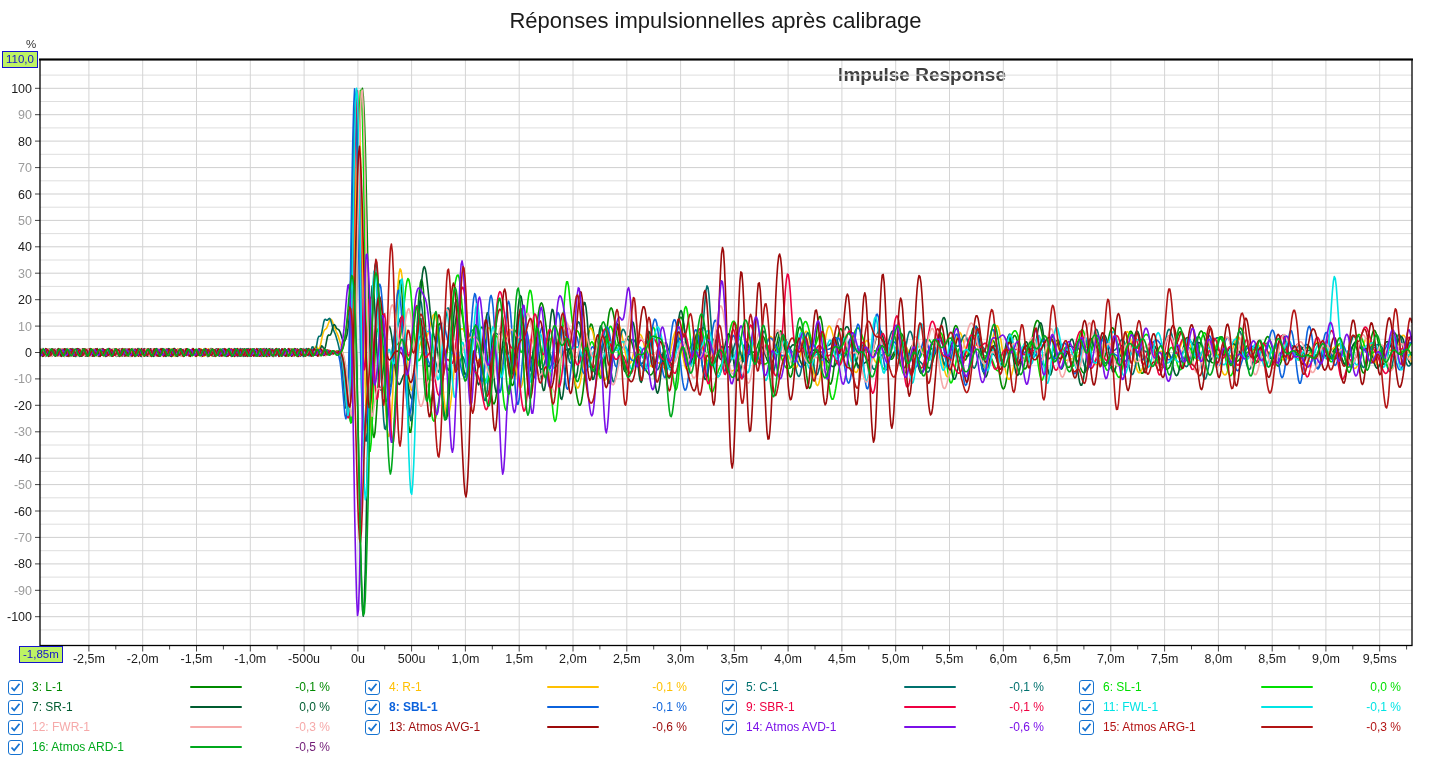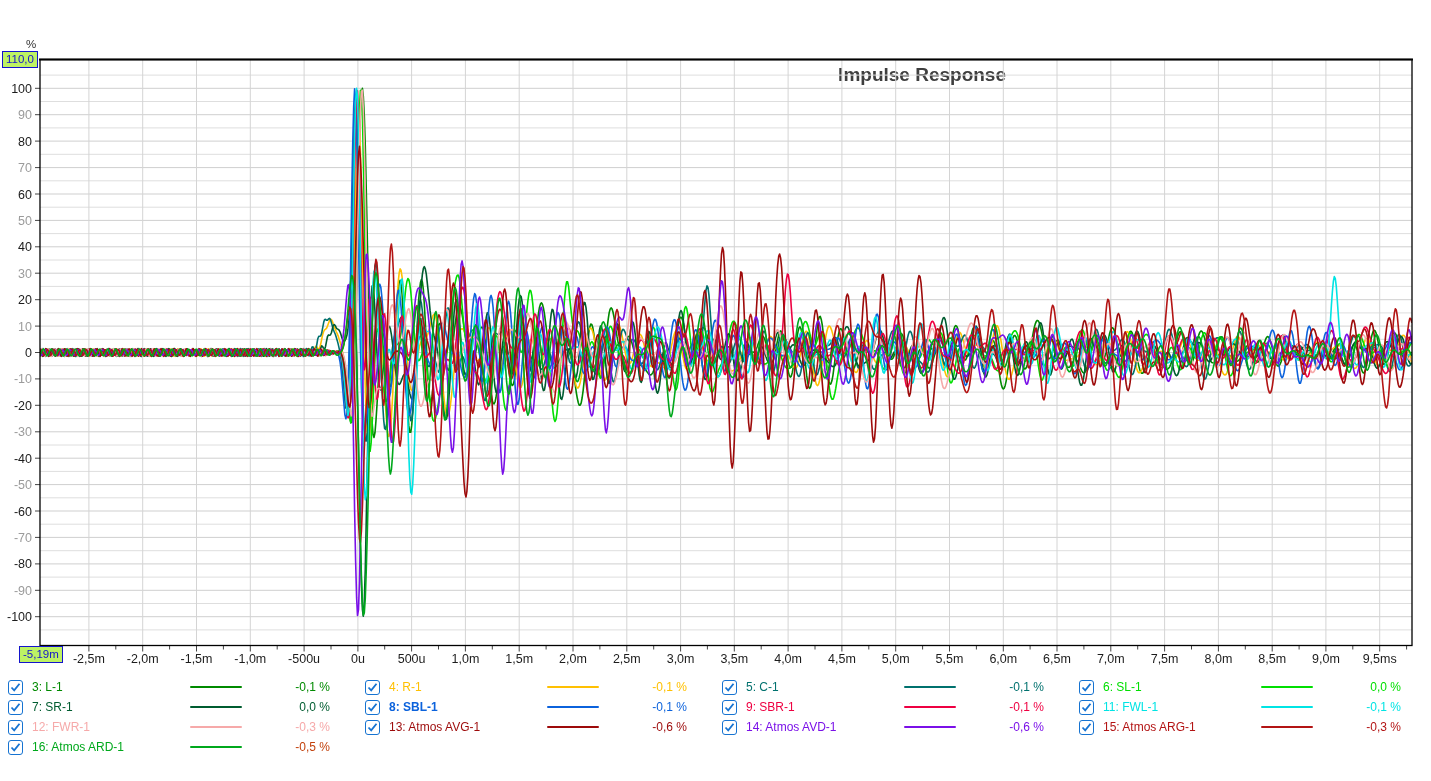--- a/index.html
+++ b/index.html
@@ -23,24 +23,25 @@
       display:flex;align-items:center;justify-content:center;cursor:pointer;}
   .cb svg{display:block;}
   .ll{white-space:nowrap;cursor:pointer;}
   .sw{height:2px;width:52px;border-radius:1px;}
   .lp{text-align:right;padding-right:27px;white-space:nowrap;}
 </style>
 </head>
 <body>
 
 <div class="stage">
+  <div class="main-title">Réponses impulsionnelles après calibrage</div>
   <div class="plot-title">Impulse Response</div>
   <div class="y-unit">%</div>
   <div class="axis-box" id="ybox">110,0</div>
-  <div class="axis-box" id="xbox">-5,19m</div>
+  <div class="axis-box" id="xbox">-1,85m</div>
   <svg id="chart-svg" width="1431" height="781">
       <g>
         <line x1="40" x2="1412" y1="629.9" y2="629.9" stroke="#dedede" stroke-width="1"></line>
         <line x1="40" x2="1412" y1="616.7" y2="616.7" stroke="#cfcfcf" stroke-width="1"></line>
         <line x1="40" x2="1412" y1="603.5" y2="603.5" stroke="#dedede" stroke-width="1"></line>
         <line x1="40" x2="1412" y1="590.3" y2="590.3" stroke="#cfcfcf" stroke-width="1"></line>
         <line x1="40" x2="1412" y1="577.1" y2="577.1" stroke="#dedede" stroke-width="1"></line>
         <line x1="40" x2="1412" y1="563.9" y2="563.9" stroke="#cfcfcf" stroke-width="1"></line>
         <line x1="40" x2="1412" y1="550.7" y2="550.7" stroke="#dedede" stroke-width="1"></line>
         <line x1="40" x2="1412" y1="537.4" y2="537.4" stroke="#cfcfcf" stroke-width="1"></line>
@@ -374,16 +375,16 @@
         <span class="lp" style="color: rgb(179, 20, 20);">-0,3 %</span>
       </div>
       <div class="li">
         <span class="cb">
           <svg width="11" height="11" viewBox="0 0 11 11">
             <path d="M1.5 5.5 L4.2 8.4 L9.5 1.8" stroke="#1673d1" stroke-width="1.8" fill="none"></path>
           </svg>
         </span>
         <span class="ll" style="color: rgb(0, 168, 28);">16: Atmos ARD-1</span>
         <span class="sw" style="background: rgb(0, 168, 28);"></span>
-        <span class="lp" style="color: #c2410c;">-0,5 %</span>
+        <span class="lp" style="color: #701a75;">-0,5 %</span>
       </div>
     </div>
 </div>
 
 </body></html>

